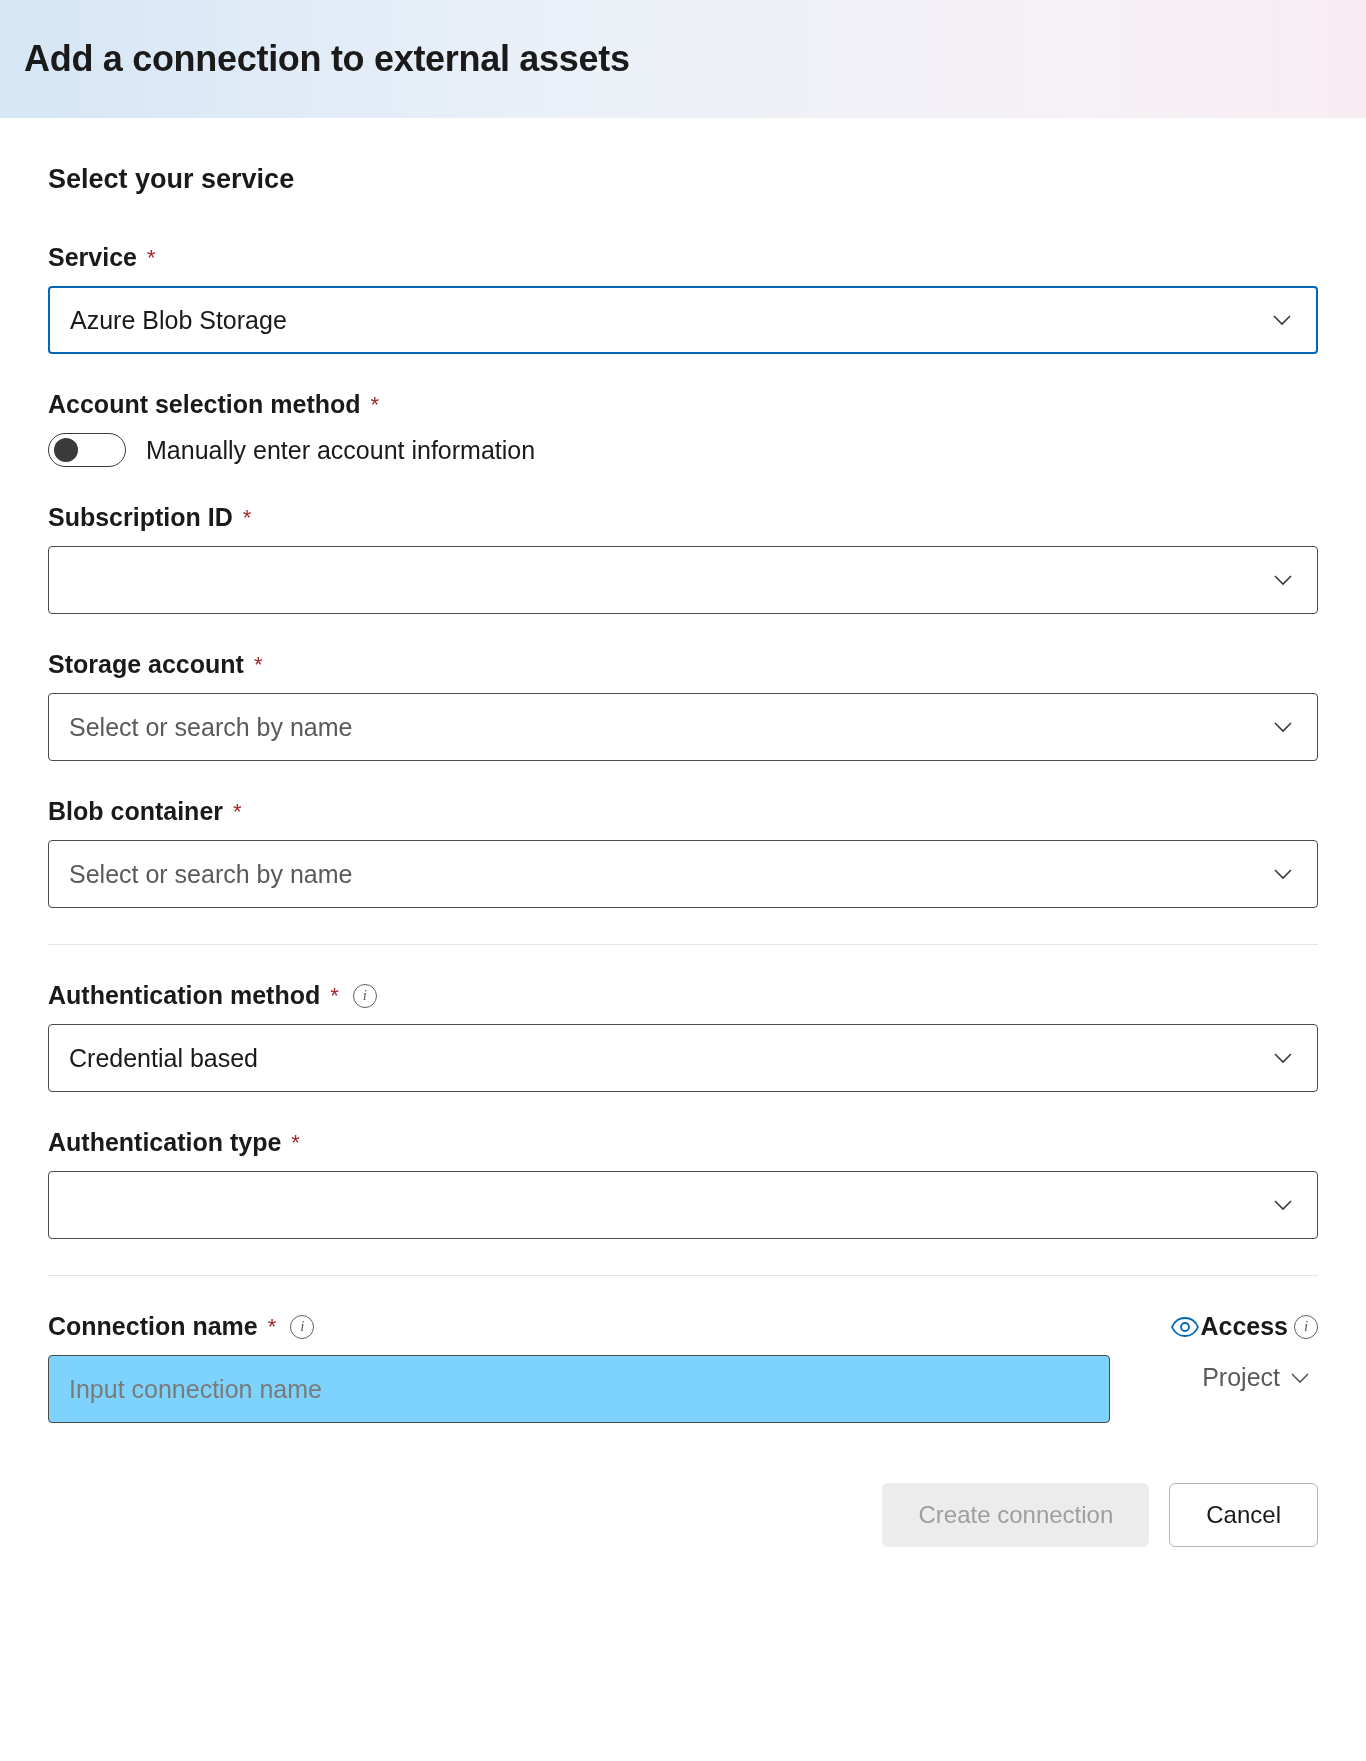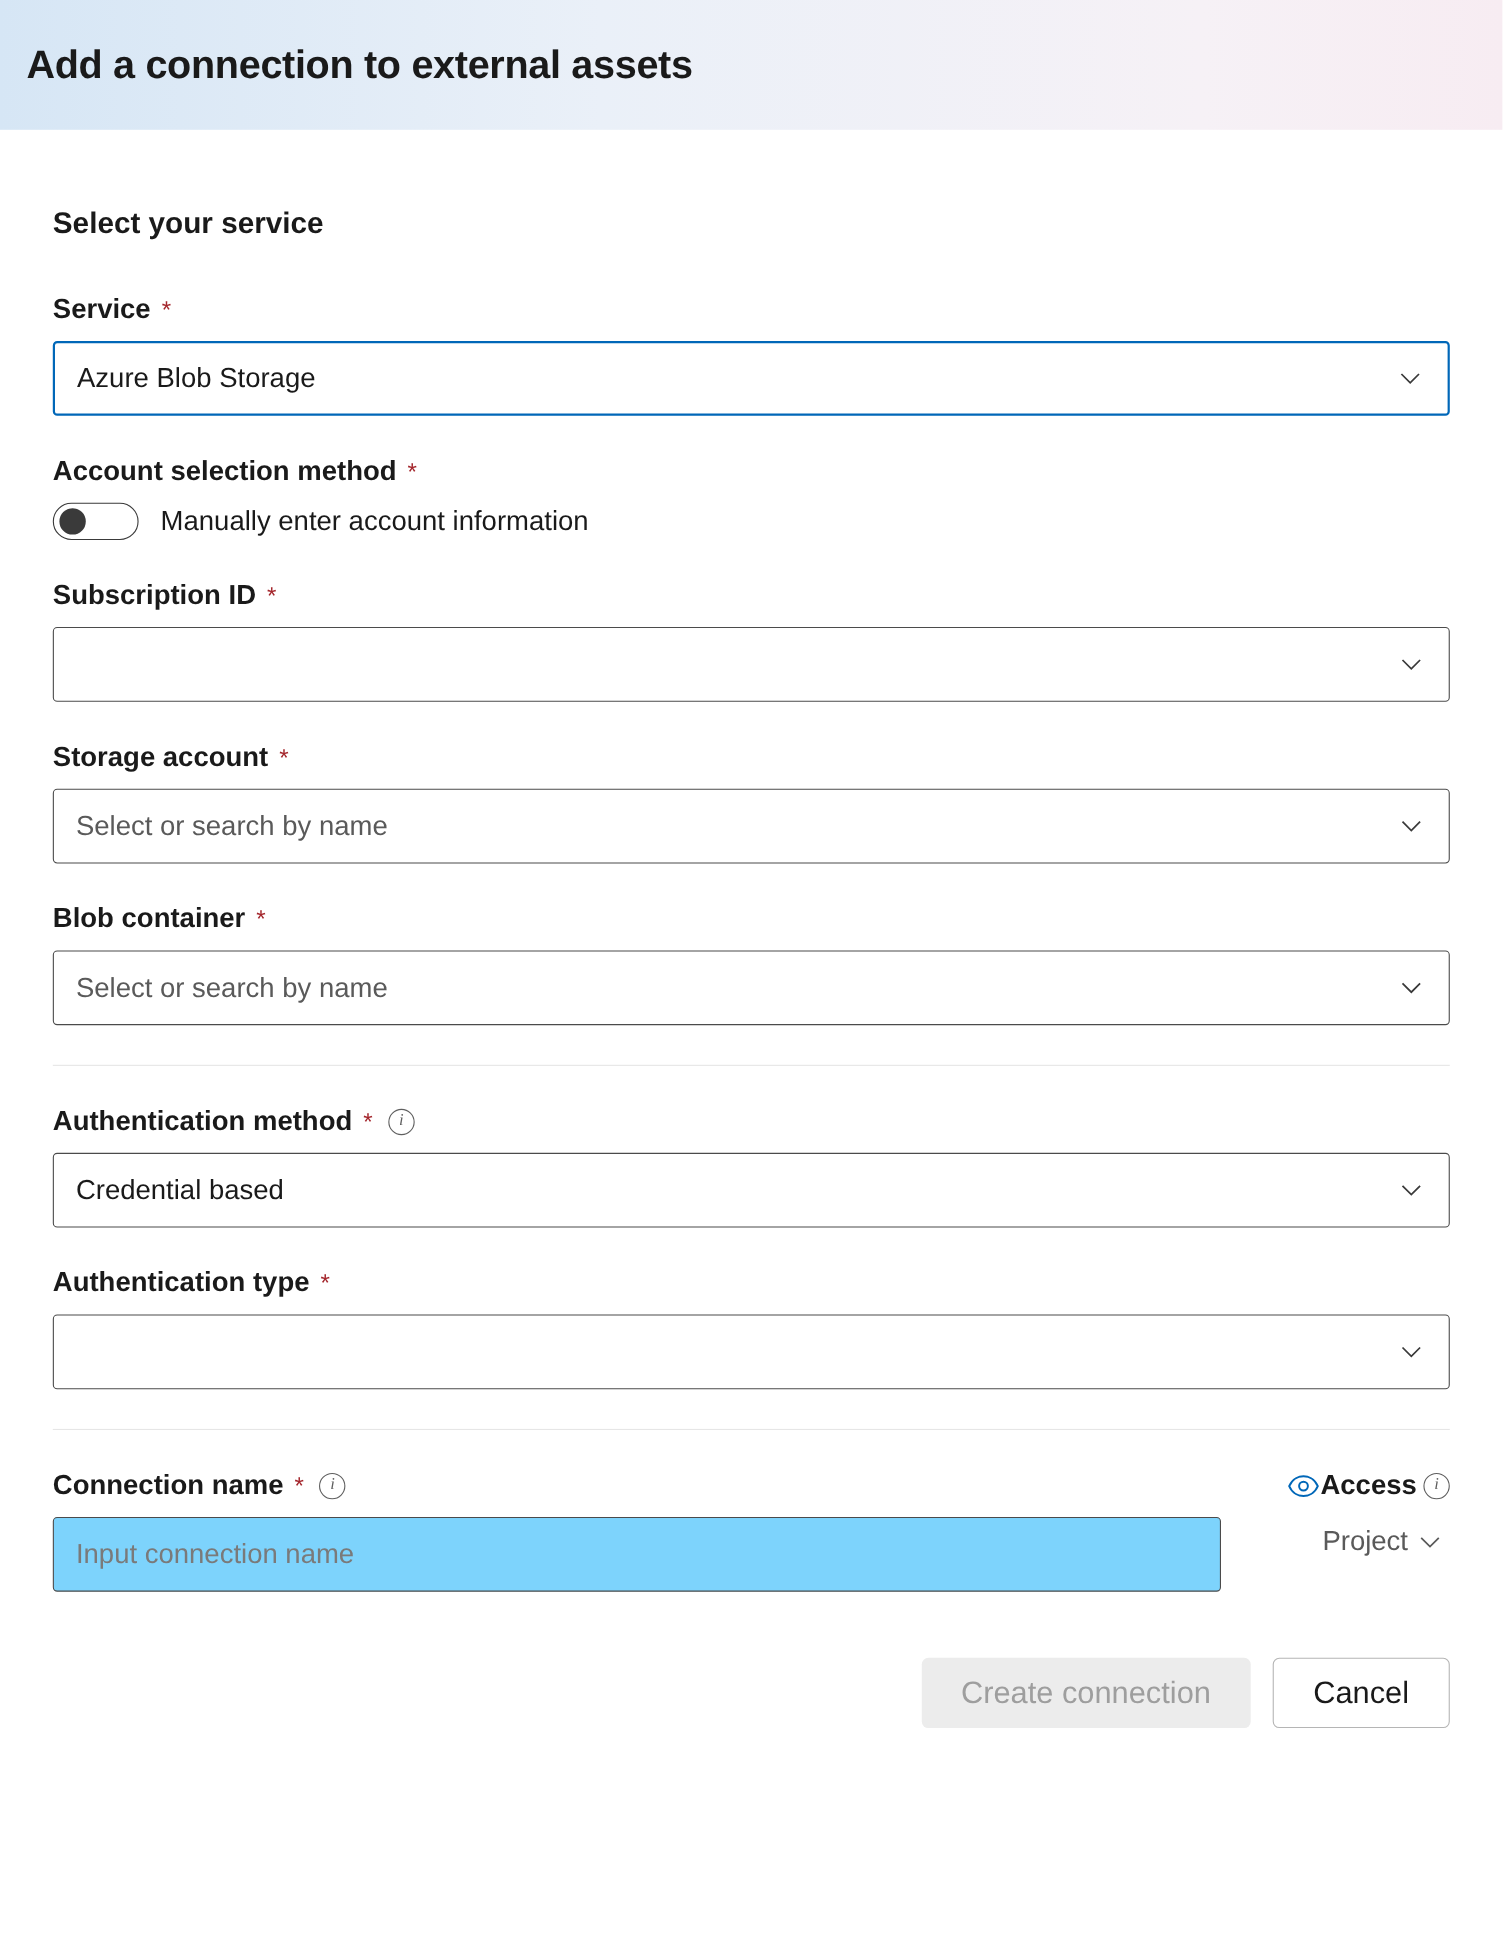--- a/index.html
+++ b/index.html
@@ -17,21 +17,21 @@
       background: linear-gradient(90deg, #d6e6f5 0%, #eaf0f8 40%, #f6f1f6 80%, #f7ecf2 100%);
       padding: 38px 24px;
     }
     .header h1 {
       font-size: 36px;
       font-weight: 600;
       color: #1a1a1a;
       letter-spacing: -0.3px;
     }
     .content {
-      padding: 70px 48px 40px 48px;
+      padding: 46px 48px 40px 48px;
       max-width: 1366px;
     }
     .section-title {
       font-size: 27px;
       font-weight: 600;
       margin-bottom: 48px;
     }
     .field {
       margin-bottom: 36px;
     }
@@ -175,21 +175,21 @@
     .footer-buttons {
       display: flex;
       justify-content: flex-end;
       gap: 20px;
       margin-top: 60px;
     }
     .btn {
       height: 64px;
       padding: 0 36px;
       border-radius: 6px;
-      font-size: 28px;
+      font-size: 24px;
       font-family: inherit;
       font-weight: 400;
       cursor: pointer;
       display: flex;
       align-items: center;
       justify-content: center;
       text-align: right;
     }
     .btn-primary {
       background: #ececec;

